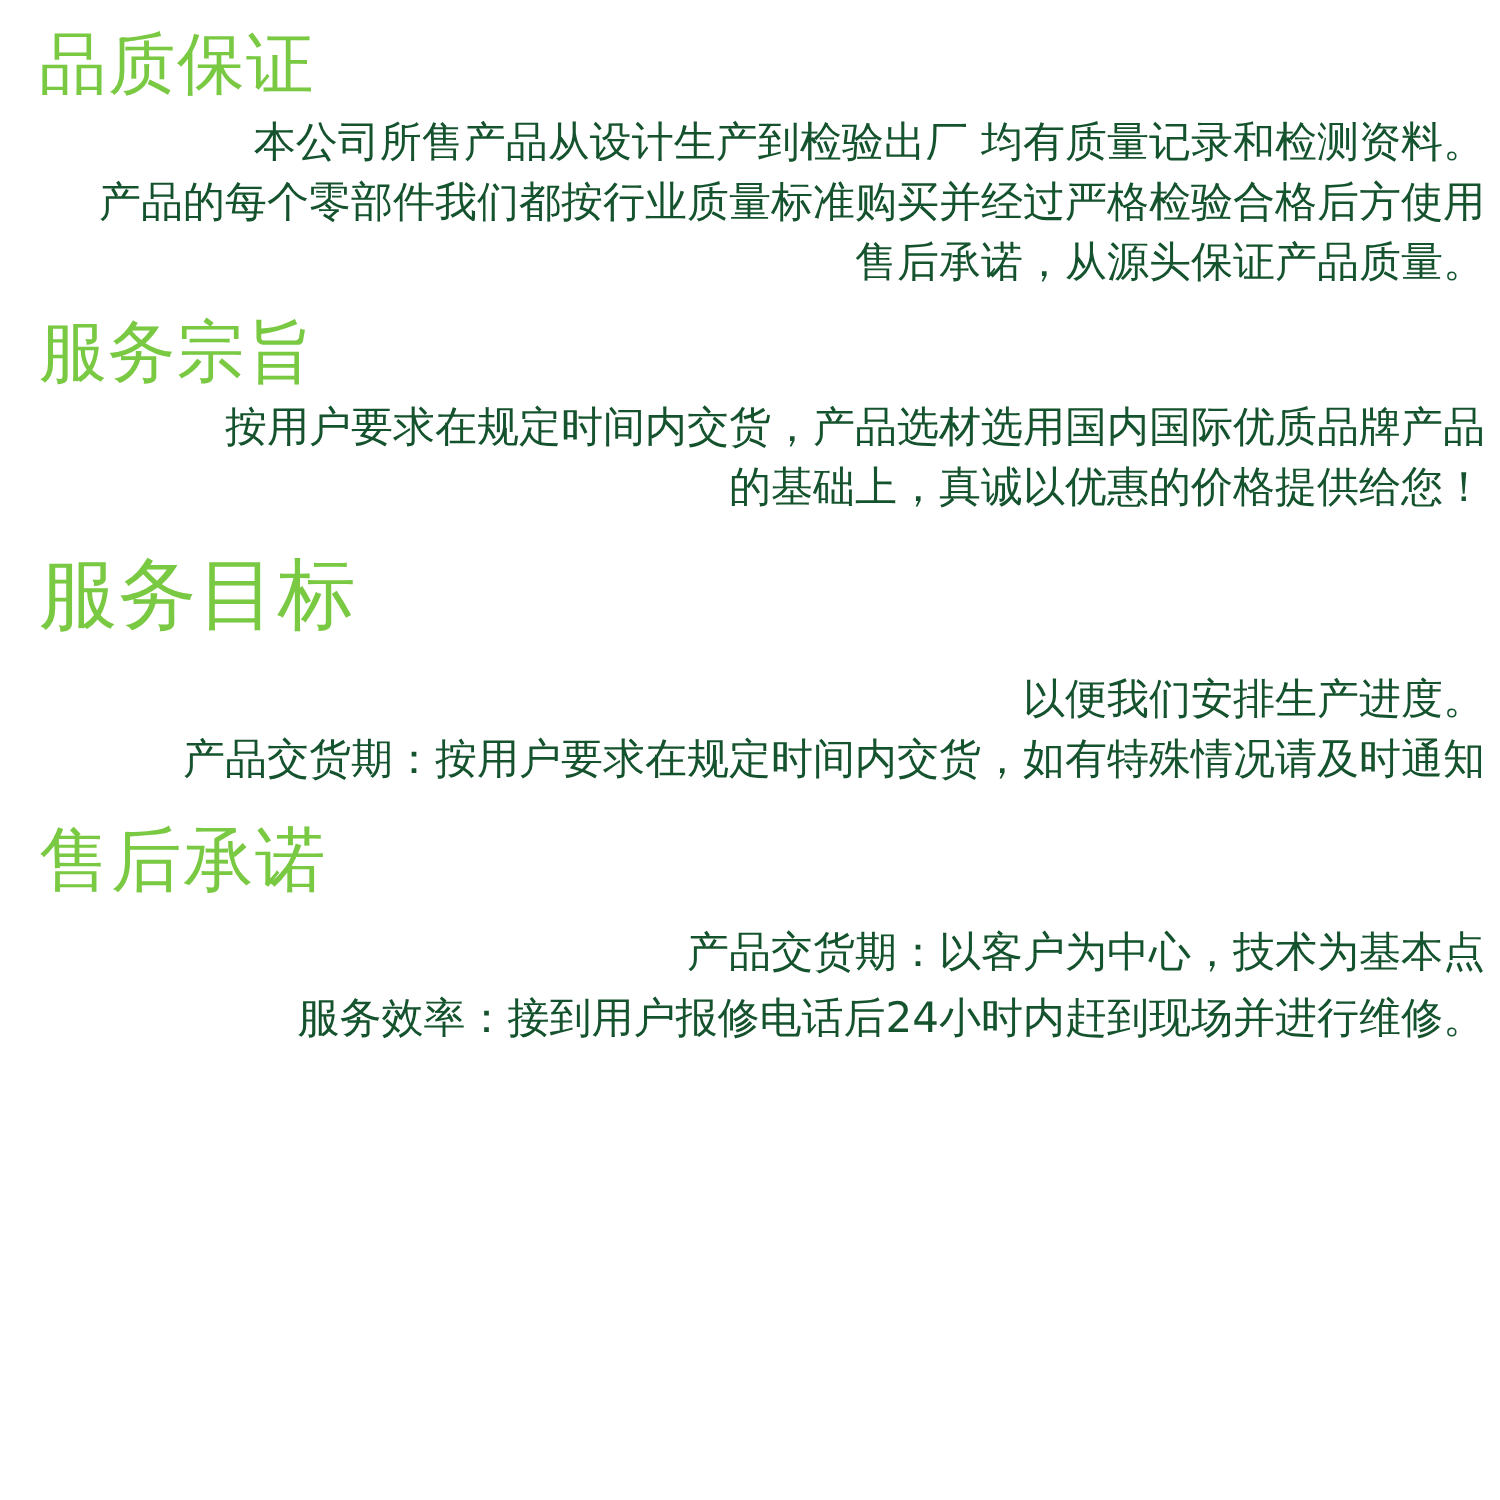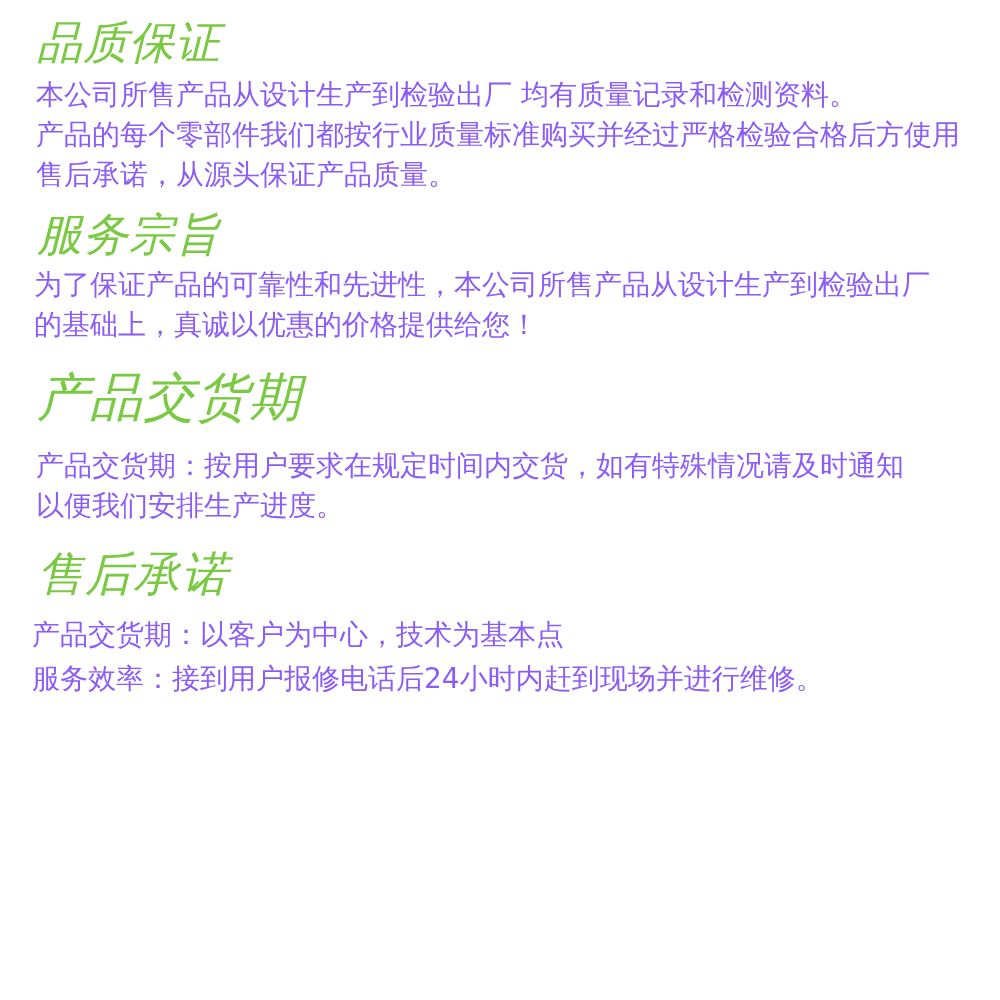--- a/index.html
+++ b/index.html
@@ -23,37 +23,37 @@
   }
   .section {
     margin-bottom: 2px;
   }
   .section-title {
     color: #7ac943;
     font-size: 47px;
     line-height: 1.18;
     font-weight: normal;
     letter-spacing: 1px;
-    margin: 0 0 2px 15px;
+    margin: 0 0 2px 4px;
     font-family: "DejaVu Sans", "Liberation Sans", sans-serif;
-    font-style: italic;
   }
   .section-title.t-small {
     font-size: 45px;
   }
   .section-title.t-large {
     font-size: 52px;
   }
   .body-line {
-    color: #8b5cf6;
+    color: #14532d;
     font-size: 28px;
     line-height: 1.42;
     margin: 0;
     white-space: nowrap;
     font-family: "DejaVu Sans", "Liberation Sans", sans-serif;
+    text-align: right;
   }
   .sec-quality .body-line { padding-left: 14px; }
   .sec-price .body-line { padding-left: 12px; }
   .sec-delivery .body-line { padding-left: 14px; }
   .sec-service .body-line { padding-left: 10px; }
 
   .sec-quality { margin-top: 2px; }
   .sec-quality .section-title { margin-bottom: 6px; }
   .sec-price { margin-top: 14px; }
   .sec-price .section-title { margin-bottom: 4px; }
@@ -70,28 +70,28 @@
 
   <section class="section sec-quality">
     <h2 class="section-title t-small">品质保证</h2>
     <p class="body-line">本公司所售产品从设计生产到检验出厂 均有质量记录和检测资料。</p>
     <p class="body-line">产品的每个零部件我们都按行业质量标准购买并经过严格检验合格后方使用</p>
     <p class="body-line">售后承诺，从源头保证产品质量。</p>
   </section>
 
   <section class="section sec-price">
     <h2 class="section-title t-small">服务宗旨</h2>
-    <p class="body-line">为了保证产品的可靠性和先进性，本公司所售产品从设计生产到检验出厂</p>
+    <p class="body-line">按用户要求在规定时间内交货，产品选材选用国内国际优质品牌产品</p>
     <p class="body-line">的基础上，真诚以优惠的价格提供给您！</p>
   </section>
 
   <section class="section sec-delivery">
-    <h2 class="section-title t-large">产品交货期</h2>
+    <h2 class="section-title t-large">服务目标</h2>
+    <p class="body-line">以便我们安排生产进度。</p>
     <p class="body-line">产品交货期：按用户要求在规定时间内交货，如有特殊情况请及时通知</p>
-    <p class="body-line">以便我们安排生产进度。</p>
   </section>
 
   <section class="section sec-service">
     <h2 class="section-title">售后承诺</h2>
     <p class="body-line">产品交货期：以客户为中心，技术为基本点</p>
     <p class="body-line">服务效率：接到用户报修电话后24小时内赶到现场并进行维修。</p>
   </section>
 
 </div>
 

